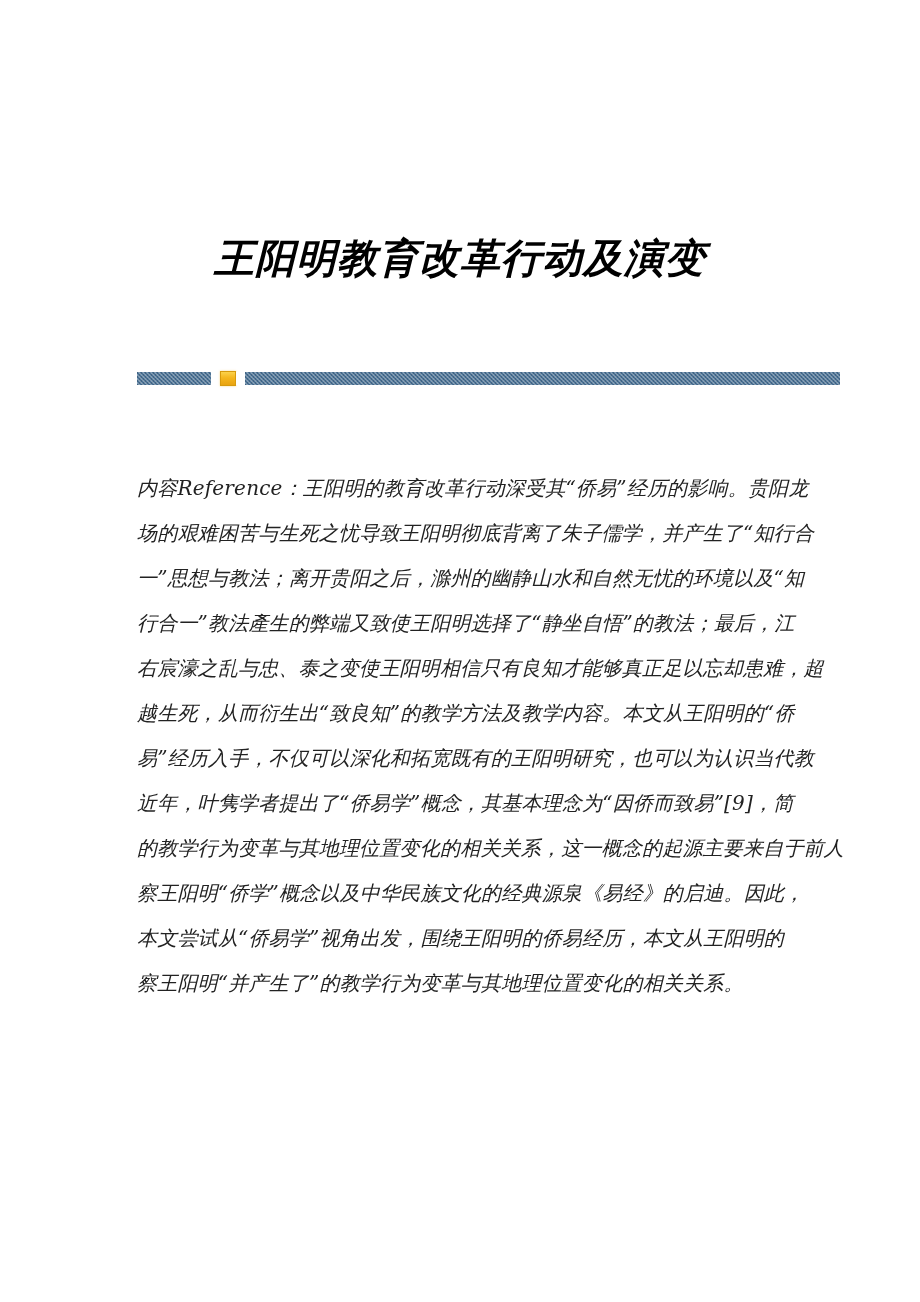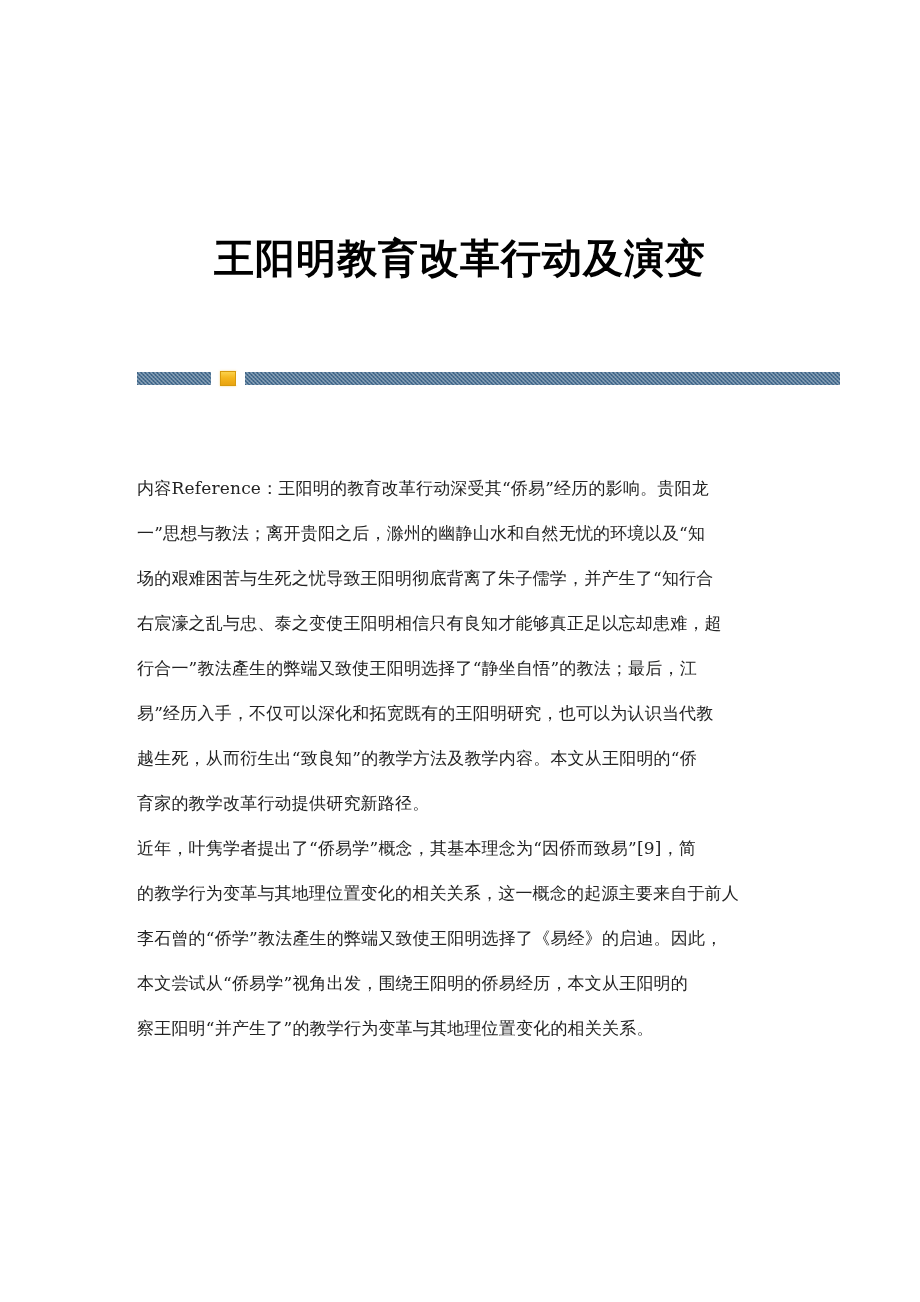--- a/index.html
+++ b/index.html
@@ -16,20 +16,21 @@
     overflow: hidden;
   }
 
   .page {
     position: absolute;
     left: 0;
     top: 0;
     width: 848px;
     height: 1302px;
     background: #ffffff;
+    font-style: italic;
   }
 
   
   .doc-title {
     position: absolute;
     left: 0;
     top: 206px;
     width: 920px;
     text-align: center;
     font-family: "DejaVu Sans", "Liberation Sans", sans-serif;
@@ -74,21 +75,21 @@
   
   .content {
     position: absolute;
     left: 137px;
     top: 466px;
     width: 706px;
   }
 
   .para {
     margin: 0;
-    font-size: 17px;
+    font-size: 20px;
     line-height: 45px;
     color: #222222;
     letter-spacing: 0.2px;
     text-align: justify;
     text-justify: inter-ideograph;
   }
   .para .ln {
     display: block;
     white-space: nowrap;
   }
@@ -116,32 +117,31 @@
     <div class="divider-gap"></div>
     <div class="divider-marker"></div>
     <div class="divider-gap"></div>
     <div class="divider-seg right"></div>
   </div>
 
   <div class="content">
 
     <p class="para abstract">
       <span class="ln">内容Reference：王阳明的教育改革行动深受其“侨易”经历的影响。贵阳龙</span>
+      <span class="ln">场的艰难困苦与生死之忧导致王阳明彻底背离了朱子儒学，并产生了“知行合</span>
       <span class="ln">一”思想与教法；离开贵阳之后，滁州的幽静山水和自然无忧的环境以及“知</span>
-      <span class="ln">场的艰难困苦与生死之忧导致王阳明彻底背离了朱子儒学，并产生了“知行合</span>
+      <span class="ln">行合一”教法產生的弊端又致使王阳明选择了“静坐自悟”的教法；最后，江</span>
       <span class="ln">右宸濠之乱与忠、泰之变使王阳明相信只有良知才能够真正足以忘却患难，超</span>
-      <span class="ln">行合一”教法產生的弊端又致使王阳明选择了“静坐自悟”的教法；最后，江</span>
+      <span class="ln">越生死，从而衍生出“致良知”的教学方法及教学内容。本文从王阳明的“侨</span>
       <span class="ln">易”经历入手，不仅可以深化和拓宽既有的王阳明研究，也可以为认识当代教</span>
-      <span class="ln">越生死，从而衍生出“致良知”的教学方法及教学内容。本文从王阳明的“侨</span>
-      <span class="ln">育家的教学改革行动提供研究新路径。</span>
     </p>
 
 
     <p class="para body-para">
       <span class="ln">近年，叶隽学者提出了“侨易学”概念，其基本理念为“因侨而致易”[9]，简</span>
       <span class="ln">的教学行为变革与其地理位置变化的相关关系，这一概念的起源主要来自于前人</span>
-      <span class="ln">李石曾的“侨学”教法產生的弊端又致使王阳明选择了《易经》的启迪。因此，</span>
+      <span class="ln">察王阳明“侨学”概念以及中华民族文化的经典源泉《易经》的启迪。因此，</span>
       <span class="ln">本文尝试从“侨易学”视角出发，围绕王阳明的侨易经历，本文从王阳明的</span>
       <span class="ln">察王阳明“并产生了”的教学行为变革与其地理位置变化的相关关系。</span>
     </p>
 
   </div>
 </div>
 
 </body></html>

